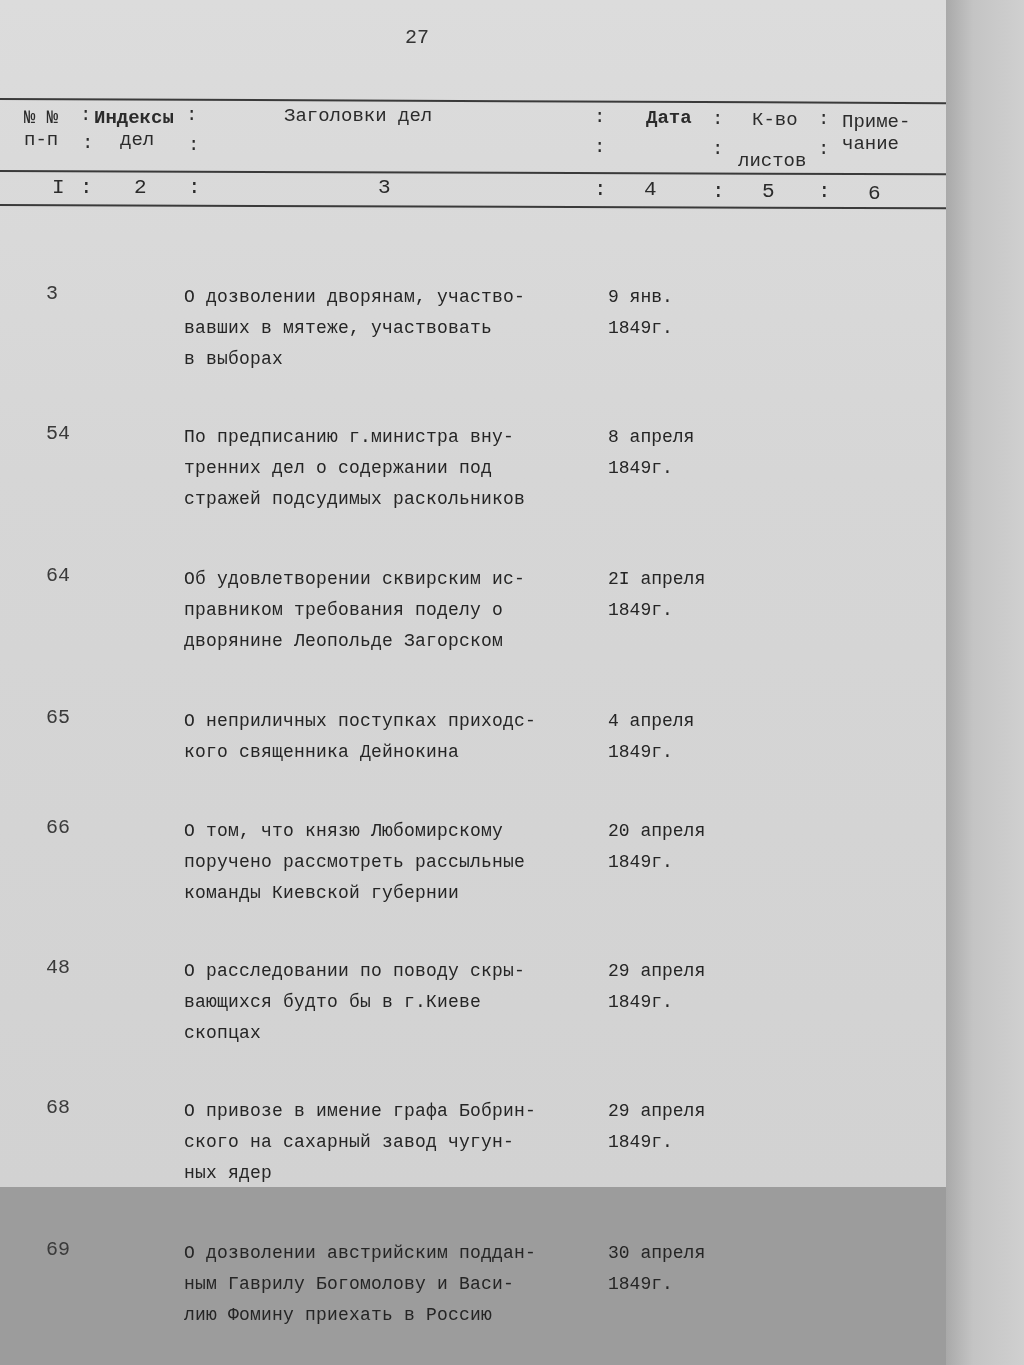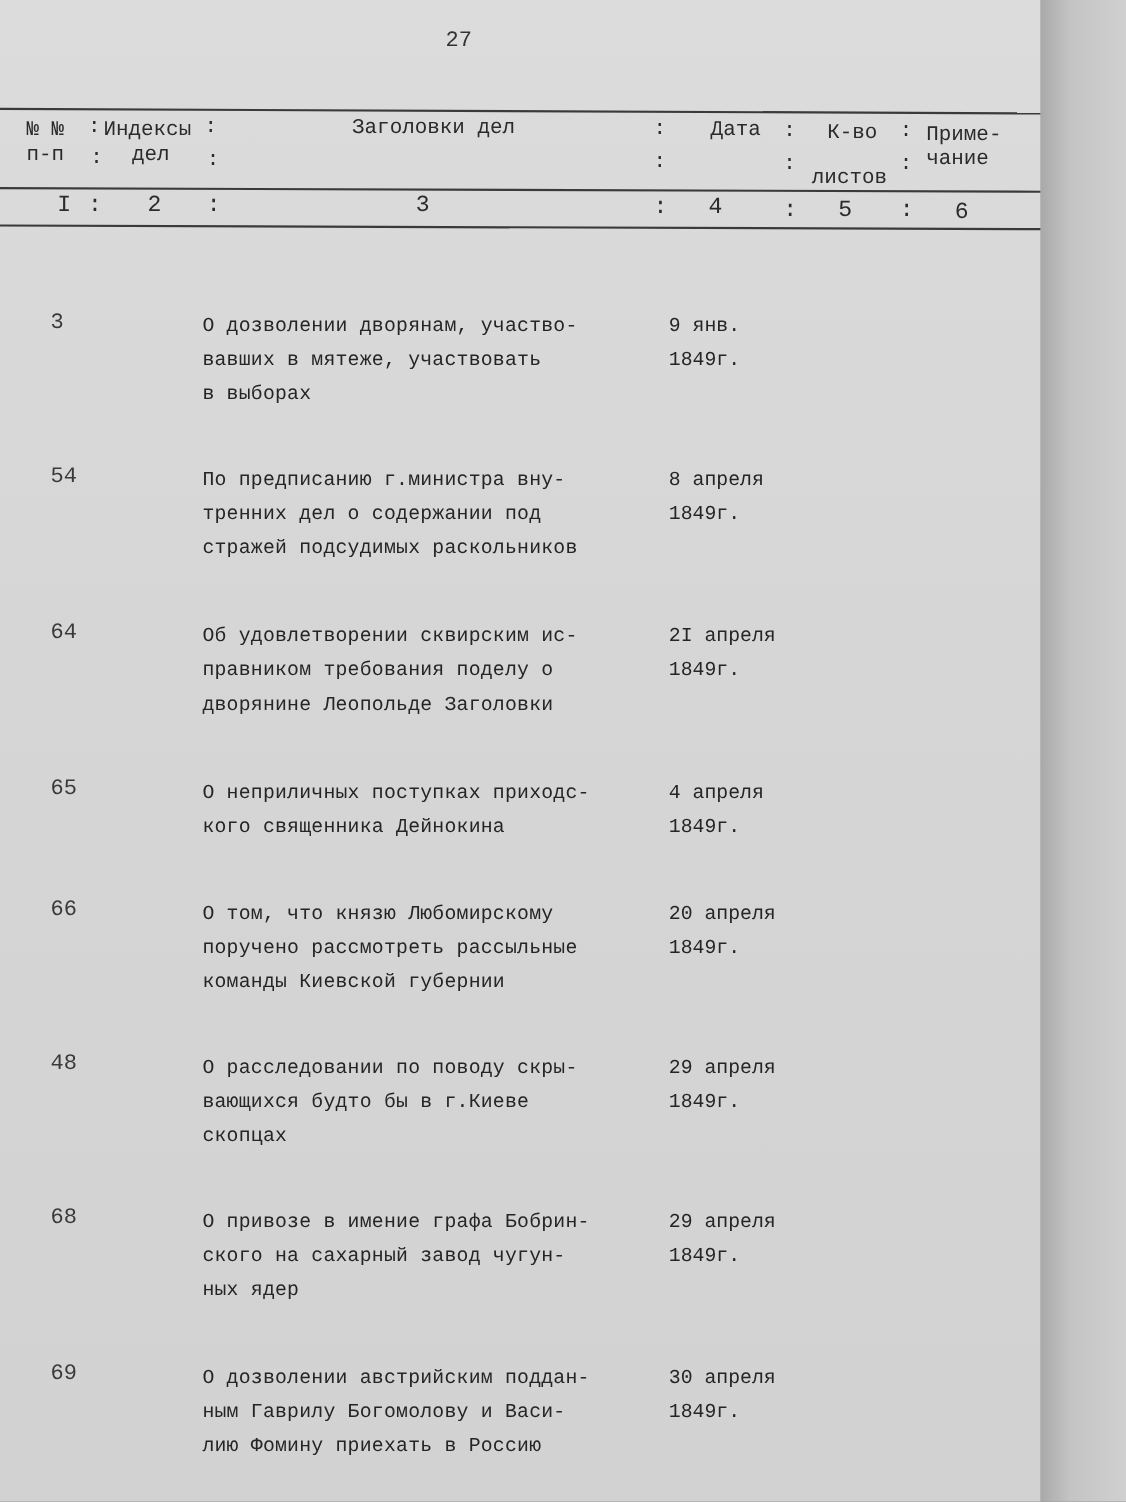--- a/index.html
+++ b/index.html
@@ -4,21 +4,21 @@
   <style>
     html, body { margin: 0; padding: 0; }
     body {
       width: 1024px; height: 1365px; overflow: hidden;
       background: #9c9c9c;
       font-family: "Liberation Mono", "DejaVu Sans Mono", monospace;
       color: #2a2a2a;
     }
     .page {
       position: absolute; left: 0; top: 0;
-      width: 946px; height: 1365px;
+      width: 946px; height: 1187px;
       background: linear-gradient(180deg, #dcdcdc 0%, #d6d6d6 40%, #d2d2d2 100%);
     }
     .page-shadow {
       position: absolute; left: 946px; top: 0; width: 78px; height: 1365px;
       background: linear-gradient(90deg, #a9a9a9 0%, #c4c4c4 35%, #d0d0d0 100%);
     }
     .page-number {
       position: absolute; left: 405px; top: 26px;
       font-size: 20px; color: #333;
     }
@@ -58,30 +58,30 @@
   <div class="rule r1"></div>
   <div class="rule r2"></div>
   <div class="rule r3"></div>
 
   <div>
     <div class="hdr" style="left:24px; top:106px;">№ №</div>
     <div class="hdr" style="left:24px; top:128px;">п-п</div>
     <div class="sep" style="left:80px; top:104px;">:</div>
     <div class="sep" style="left:82px; top:132px;">:</div>
 
-    <div class="hdr" style="left:94px; top:106px;">Индексы</div>
+    <div class="hdr" style="left:94px; top:106px;font-weight:bold;">Индексы</div>
     <div class="sep" style="left:186px; top:104px;">:</div>
     <div class="hdr" style="left:120px; top:128px;">дел</div>
     <div class="sep" style="left:188px; top:134px;">:</div>
 
-    <div class="hdr" style="left:284px; top:104px;margin-left:36px;">Заголовки дел</div>
+    <div class="hdr" style="left:284px; top:104px;">Заголовки дел</div>
     <div class="sep" style="left:594px; top:106px;">:</div>
     <div class="sep" style="left:594px; top:136px;">:</div>
 
-    <div class="hdr" style="left:646px; top:106px;">Дата</div>
+    <div class="hdr" style="left:646px; top:106px;font-weight:bold;">Дата</div>
     <div class="sep" style="left:712px; top:108px;">:</div>
     <div class="sep" style="left:712px; top:138px;">:</div>
 
     <div class="hdr" style="left:752px; top:108px;">К-во</div>
     <div class="hdr" style="left:738px; top:130px;margin-top:19px;">листов</div>
     <div class="sep" style="left:818px; top:108px;">:</div>
     <div class="sep" style="left:818px; top:138px;">:</div>
 
     <div class="hdr" style="left:842px; top:110px;">Приме-</div>
     <div class="hdr" style="left:842px; top:132px;">чание</div>
@@ -116,21 +116,21 @@
 тренних дел о содержании под
 стражей подсудимых раскольников</div>
     <div class="date">8 апреля
 1849г.</div>
   </div>
 
   <div class="row" style="top:564px;">
     <div class="num">64</div>
     <div class="title">Об удовлетворении сквирским ис-
 правником требования поделу о
-дворянине Леопольде Заголовки</div>
+дворянине Леопольде Загорском</div>
     <div class="date">2I апреля
 1849г.</div>
   </div>
 
   <div class="row" style="top:706px;">
     <div class="num">65</div>
     <div class="title">О неприличных поступках приходс-
 кого священника Дейнокина</div>
     <div class="date">4 апреля
 1849г.</div>

